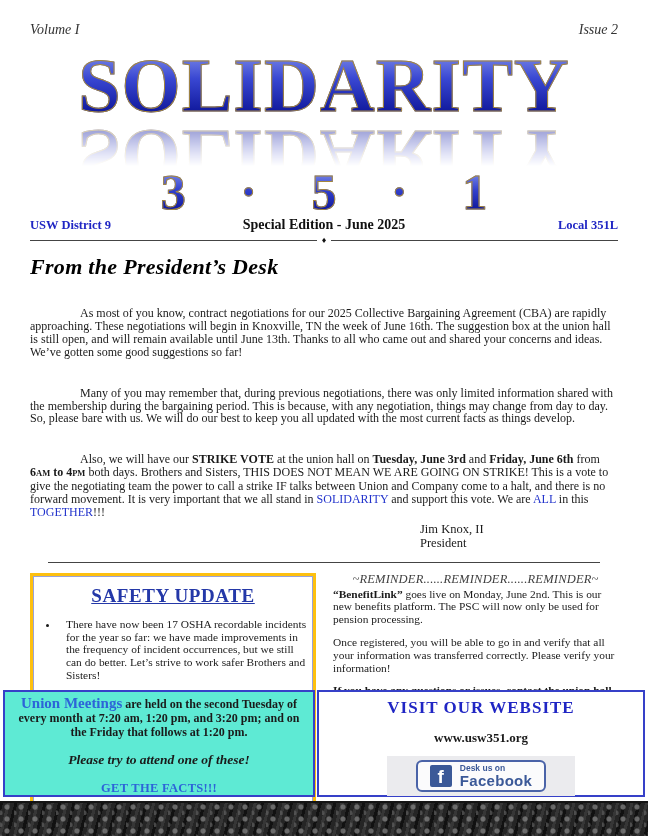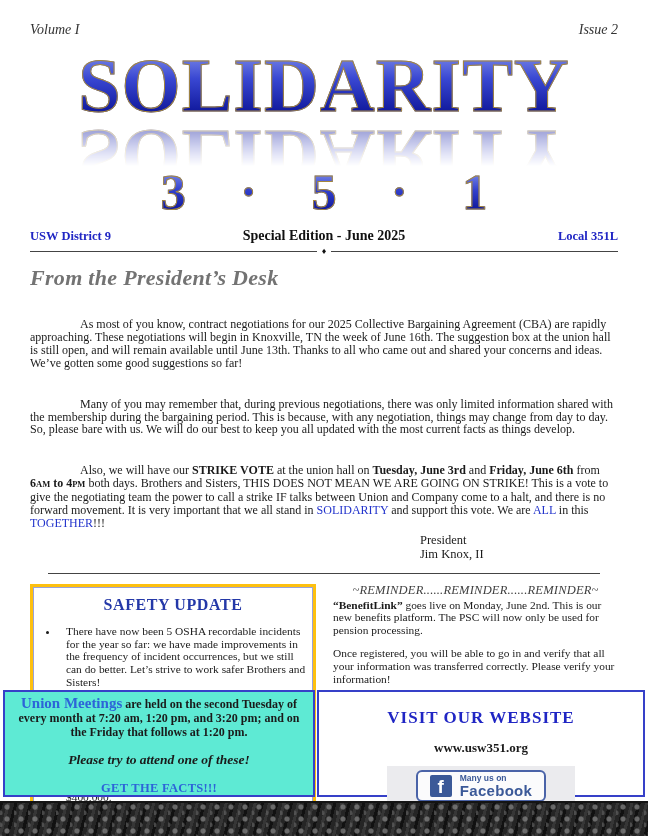--- a/index.html
+++ b/index.html
@@ -36,53 +36,53 @@
     word-spacing:42px;color:#1b24ad;-webkit-text-stroke:1px #a5873c;
   }
   @supports ((-webkit-background-clip:text) or (background-clip:text)){
     .mast-numbers{
       background:linear-gradient(180deg,#8d9bee 0%,#3442cf 45%,#0d1598 90%);
       -webkit-background-clip:text;background-clip:text;color:transparent;
     }
   }
 
   
-  .info-row{display:grid;grid-template-columns:1fr auto 1fr;align-items:end;margin-top:12px;}
+  .info-row{display:grid;grid-template-columns:1fr auto 1fr;align-items:end;margin-top:1px;}
   .blue-bold{font-weight:bold;font-size:12.5px;color:#2026c4;}
   .info-row .right{text-align:right;}
   .edition{font-weight:bold;font-size:14px;color:#111;}
 
   
   .diamond-rule{display:flex;align-items:center;margin-top:3px;}
   .diamond-rule .line{flex:1;border-top:1px solid #444;}
   .diamond-rule .diamond{font-size:9px;color:#111;padding:0 5px;line-height:9px;}
 
   
   .pres-heading{
     margin:10px 0 0 0;font-size:22px;line-height:24px;font-style:italic;font-weight:bold;
-    color:#737373;letter-spacing:.3px;
+    color:#000000;letter-spacing:.3px;
   }
   .greeting{margin:8px 0 0 0;font-size:12px;}
   .body-p{margin:28px 0 0 0;font-size:12px;line-height:12.9px;}
   .indent{text-indent:50px;}
   .b{font-weight:bold;}
   .blue{color:#2233cc;}
   .sc{font-size:8.5px;}
   .signature{margin:3px 0 0 390px;font-size:12.5px;line-height:14px;}
 
   .rule{border:none;border-top:1px solid #444;margin:12px 18px 0 18px;}
 
   
   .columns{display:flex;gap:17px;margin-top:10px;align-items:stretch;}
   .safety-box{
     width:268px;flex:0 0 auto;border:3px solid #fdc010;
     box-shadow:inset 0 0 0 1px #99a2da;padding:9px 6px 8px 6px;min-height:152px;
   }
   .safety-box h3{
-    margin:0;text-align:center;font-size:16px;color:#2438a8;letter-spacing:.6px;
+    margin:0;text-align:center;font-size:19px;color:#2438a8;letter-spacing:.6px;text-decoration:underline;
   }
   .safety-box ul{margin:11px 0 0 0;padding-left:20px;}
   .safety-box li{font-size:11.4px;line-height:12.7px;margin-bottom:7px;padding-left:7px;}
   .reminder-col{flex:1;font-size:11.4px;line-height:12.8px;}
   .reminder-head{
     color:#404040;font-style:italic;text-align:center;font-size:12.5px;letter-spacing:.2px;
   }
   .rem-p{margin:10px 0 0 0;}
   .rem-p.first{margin-top:2px;}
   .rem-p.bold{font-weight:bold;}
@@ -94,21 +94,21 @@
     text-align:center;padding:5px 6px;background:#5eead4;
   }
   .website-box{
     flex:1;border:2px solid #3640c8;box-sizing:border-box;margin-left:2px;
     text-align:center;padding:4px;background:#fff;
   }
   .meet-text{margin:0;font-size:12px;line-height:13.8px;font-weight:bold;}
   .umblue{color:#2d64d8;font-size:15px;font-weight:bold;}
   .meet-attend{margin:13px 0 0 0;font-size:13.5px;font-weight:bold;font-style:italic;}
   .meet-facts{margin:13px 0 0 0;font-size:12.5px;font-weight:bold;color:#2d64d8;letter-spacing:.3px;}
-  .web-head{font-size:17px;font-weight:bold;color:#2026c4;letter-spacing:1px;margin-top:12px;}
+  .web-head{font-size:17px;font-weight:bold;color:#2026c4;letter-spacing:1px;margin-top:2px;}
   .web-url{font-size:13px;font-weight:bold;margin-top:12px;}
   .fb-strip{
     margin:10px auto 0 auto;width:188px;background:#ebebee;padding:4px 0;
     display:flex;justify-content:center;
   }
   .fb-btn{
     display:inline-flex;align-items:center;gap:8px;border:2px solid #4a63a8;border-radius:6px;
     background:#fbfbfc;padding:2px 12px;cursor:pointer;
   }
   .fb-f{
@@ -161,31 +161,31 @@
     <span class="diamond">♦</span>
     <span class="line"></span>
   </div>
 
   <h2 class="pres-heading">From the President’s Desk</h2>
   <p class="body-p indent">As most of you know, contract negotiations for our 2025 Collective Bargaining Agreement (CBA) are rapidly approaching.  These negotiations will begin in Knoxville, TN the week of June 16th.  The suggestion box at the union hall is still open, and will remain available until June 13th.  Thanks to all who came out and shared your concerns and ideas.  We’ve gotten some good suggestions so far!</p>
   <p class="body-p indent">Many of you may remember that, during previous negotiations, there was only limited information shared with the membership during the bargaining period.  This is because, with any negotiation, things may change from day to day.  So, please bare with us.  We will do our best to keep you all updated with the most current facts as things develop.</p>
   <p class="body-p indent"><span>Also, we will have our </span><span class="b">STRIKE VOTE</span><span> at the union hall on </span><span class="b">Tuesday, June 3rd</span><span> and </span><span class="b">Friday, June 6th</span><span> from </span><span class="b">6</span><span class="b sc">AM</span><span class="b"> to 4</span><span class="b sc">PM</span><span> both days.  Brothers and Sisters, THIS DOES NOT MEAN WE ARE GOING ON STRIKE!  This is a vote to give the negotiating team the power to call a strike IF talks between Union and Company come to a halt, and there is no forward movement.  It is very important that we all stand in </span><span class="blue">SOLIDARITY</span><span> and support this vote.  We are </span><span class="blue">ALL</span><span> in this </span><span class="blue">TOGETHER</span><span>!!!</span></p>
 
   <div class="signature">
+    <div>Jim Knox, II</div>
     <div>President</div>
-    <div>Jim Knox, II</div>
   </div>
 
   <hr class="rule">
 
   <div class="columns">
     <div class="safety-box">
       <h3>SAFETY UPDATE</h3>
       <ul>
-          <li>There have now been 5 OSHA recordable incidents for the year so far:  we have made improvements in the frequency of incident occurrences, but we still can do better.  Let’s strive to work safer Brothers and Sisters!</li>
+          <li>There have now been 17 OSHA recordable incidents for the year so far:  we have made improvements in the frequency of incident occurrences, but we still can do better.  Let’s strive to work safer Brothers and Sisters!</li>
           <li>Weekly restroom audits have started and are already showing results:  we are now meeting with the company AND Newbold every week, so we can get the restroom issues under control.</li>
           <li>Renovation planning for the main locker room has begun: the start date for the project isn’t known yet, but the budget for the first phase has been set at $400,000.</li>
         </ul>
     </div>
     <div class="reminder-col">
       <div class="reminder-head">~REMINDER......REMINDER......REMINDER~</div>
       <p class="rem-p first"><span class="b">“BenefitLink”</span><span> goes live on Monday, June 2nd.  This is our new benefits platform.  The PSC will now only be used for pension processing.</span></p>
       <p class="rem-p">Once registered, you will be able to go in and verify that all your information was transferred correctly.  Please verify your information!</p>
       <p class="rem-p bold">If you have any questions or issues, contact the union hall.</p>
     </div>
@@ -197,21 +197,21 @@
       <p class="meet-attend">Please try to attend one of these!</p>
       <p class="meet-facts">GET THE FACTS!!!</p>
     </div>
     <div class="website-box">
       <div class="web-head">VISIT OUR WEBSITE</div>
       <div class="web-url">www.usw351.org</div>
       <div class="fb-strip">
         <div class="fb-btn">
           <span class="fb-f">f</span>
           <span class="fb-txt">
-            <span class="fb-small">Many us on</span>
+            <span class="fb-small">Desk us on</span>
             <span class="fb-big">Facebook</span>
           </span>
         </div>
       </div>
       <div class="web-handle">@ USW Local 351L</div>
     </div>
   </div>
 
   <div class="tread"></div>
 

